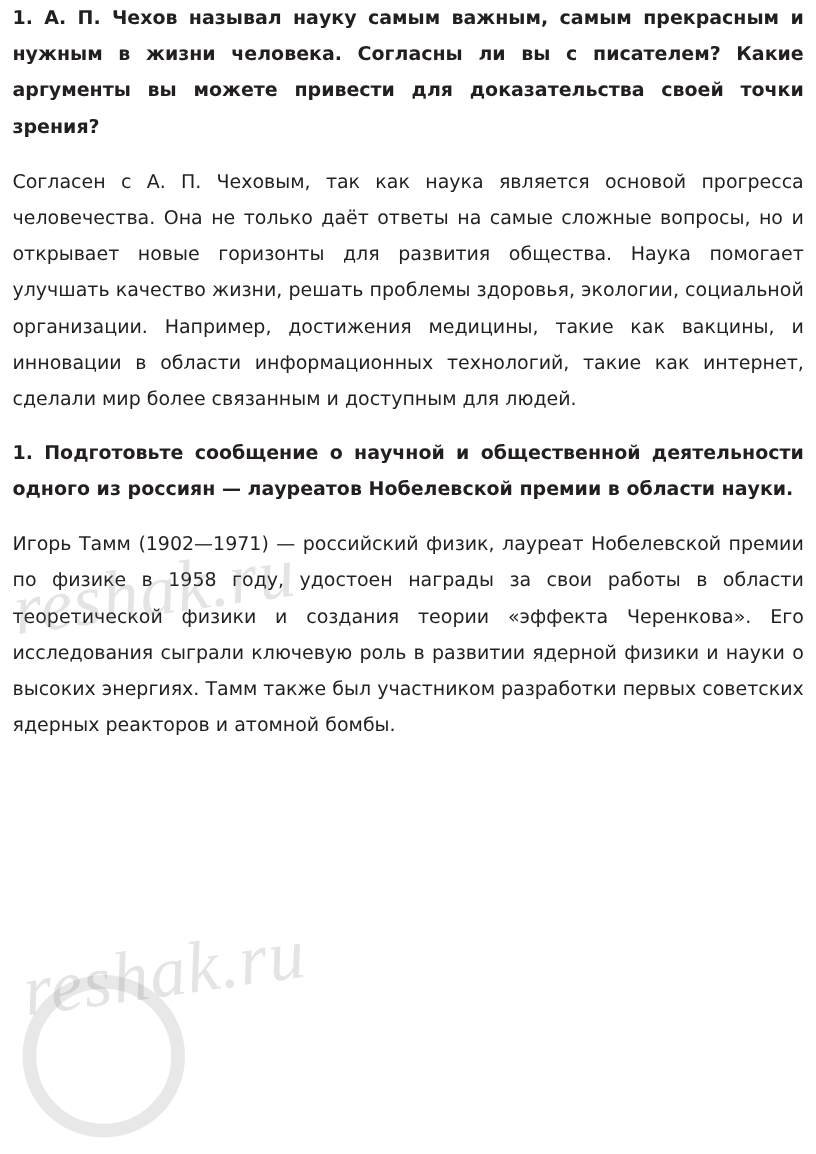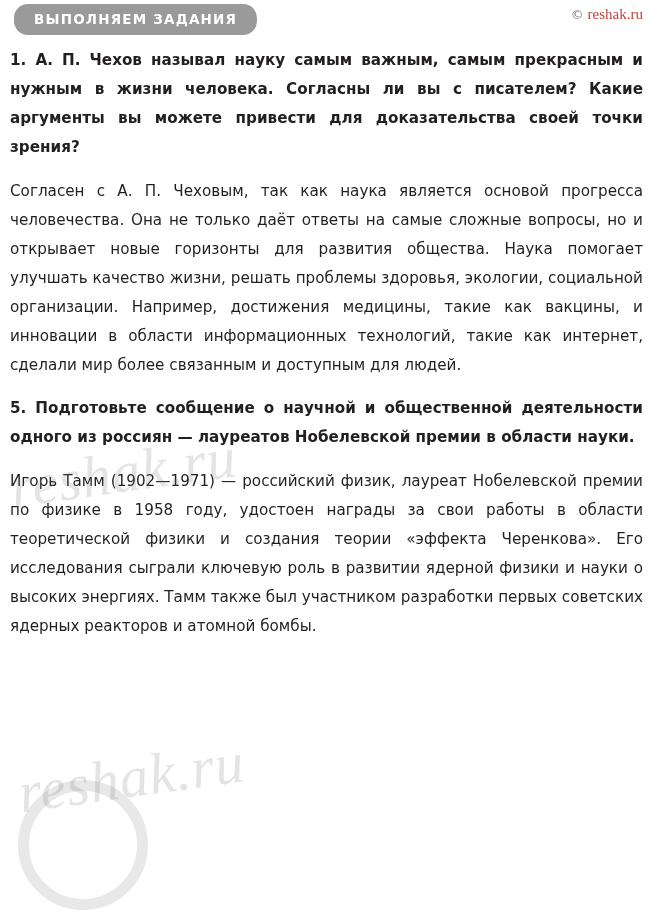--- a/index.html
+++ b/index.html
@@ -112,32 +112,25 @@
     top: 780px;
     left: 18px;
     pointer-events: none;
   }
 </style>
 </head>
 <body>
 
 <div class="page">
 
-  <div class="header-row">
-    <div class="badge">ВЫПОЛНЯЕМ ЗАДАНИЯ</div>
-    <div class="site-credit">
-      <span class="c">©</span>
-      <span>reshak.ru</span>
-    </div>
-  </div>
 
   <div class="content">
     <p class="q">1. А. П. Чехов называл науку самым важным, самым прекрасным и нужным в жизни человека. Согласны ли вы с писателем? Какие аргументы вы можете привести для доказательства своей точки зрения?</p>
     <p>Согласен с А. П. Чеховым, так как наука является основой прогресса человечества. Она не только даёт ответы на самые сложные вопросы, но и открывает новые горизонты для развития общества. Наука помогает улучшать качество жизни, решать проблемы здоровья, экологии, социальной организации. Например, достижения медицины, такие как вакцины, и инновации в области информационных технологий, такие как интернет, сделали мир более связанным и доступным для людей.</p>
-    <p class="q">5. Подготовьте сообщение о научной и общественной деятельности одного из россиян — лауреатов Нобелевской премии в области науки.</p>
+    <p class="q">1. Подготовьте сообщение о научной и общественной деятельности одного из россиян — лауреатов Нобелевской премии в области науки.</p>
     <p>Игорь Тамм (1902—1971) — российский физик, лауреат Нобелевской премии по физике в 1958 году, удостоен награды за свои работы в области теоретической физики и создания теории «эффекта Черенкова». Его исследования сыграли ключевую роль в развитии ядерной физики и науки о высоких энергиях. Тамм также был участником разработки первых советских ядерных реакторов и атомной бомбы.</p>
   </div>
 
   <div class="wm wm-1">reshak.ru</div>
   <div class="wm wm-2">reshak.ru</div>
   <div class="wm-ring"></div>
 
 </div>
 
 </body></html>

